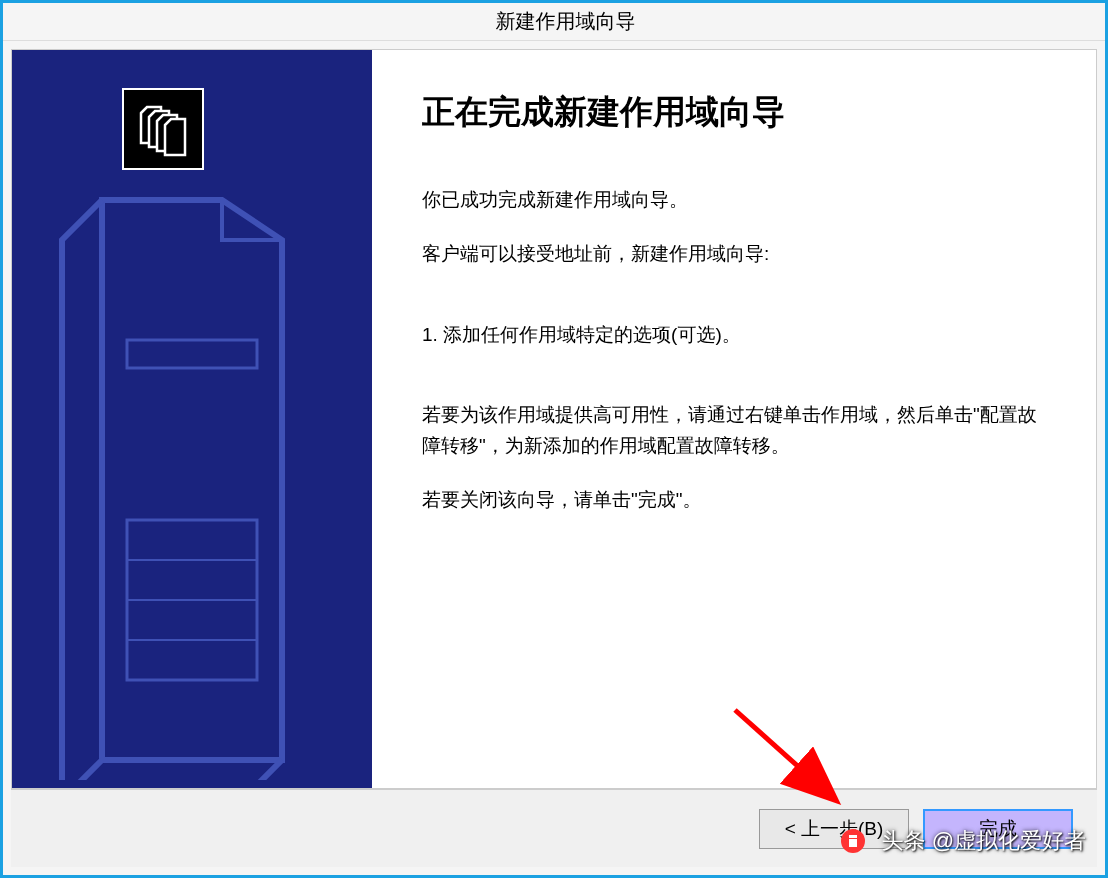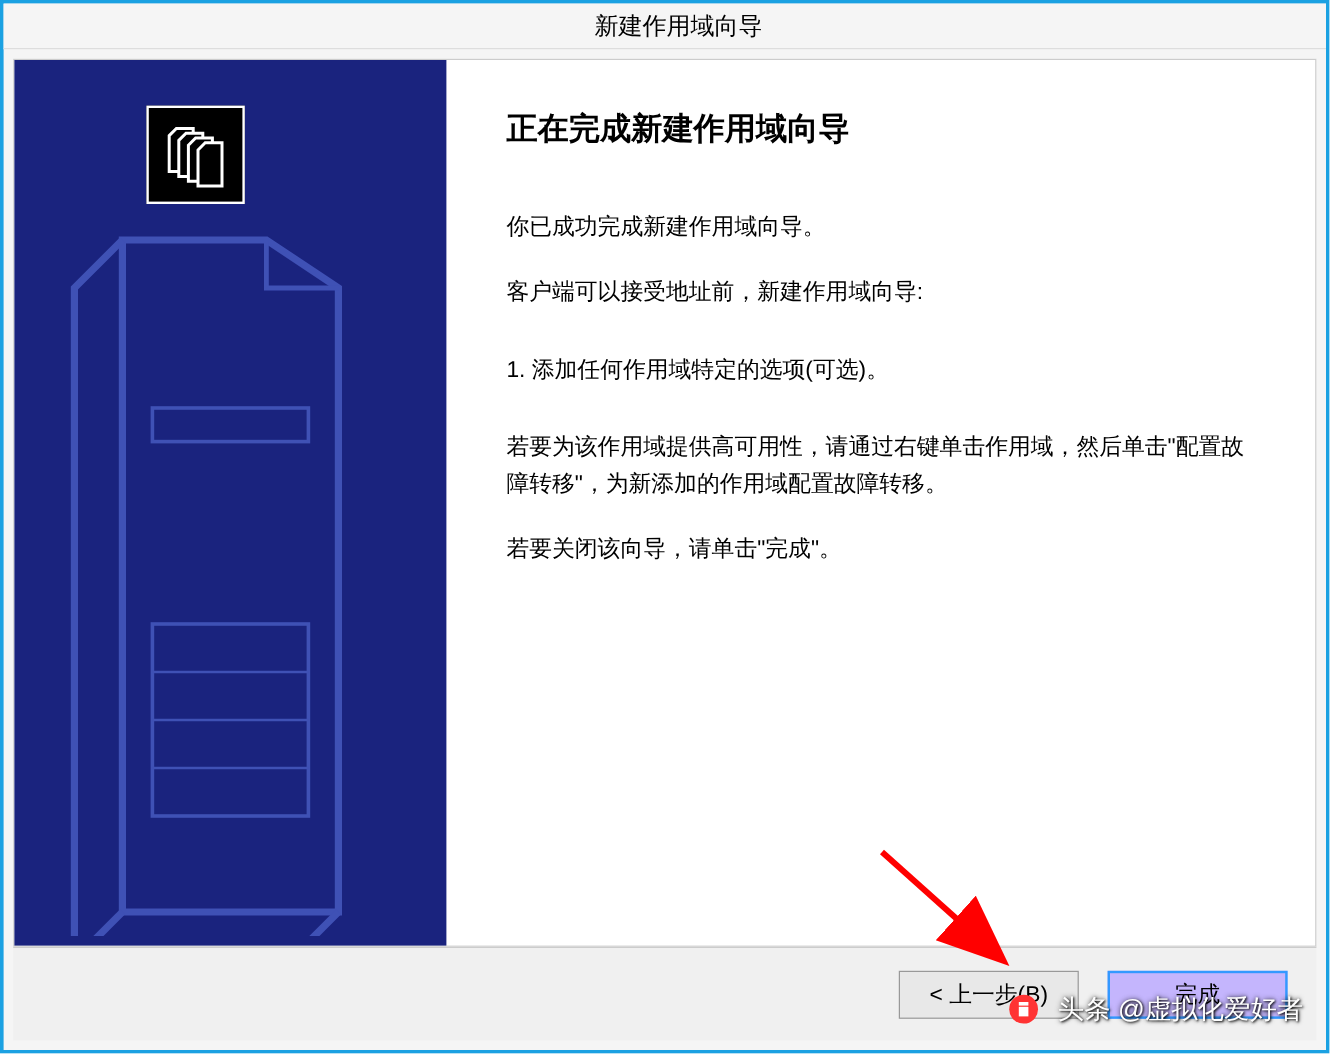--- a/index.html
+++ b/index.html
@@ -65,41 +65,41 @@
       position: absolute;
       top: 38px;
       left: 110px;
     }
     .main-content {
       flex: 1;
       padding: 40px 50px;
       color: #000;
     }
     .heading {
-      font-size: 26px;
+      font-size: 33px;
       font-weight: bold;
       margin-bottom: 50px;
     }
     .para {
       font-size: 19px;
       line-height: 1.6;
       margin-bottom: 24px;
     }
     .para-spaced {
-      margin-top: 34px;
+      margin-top: 50px;
     }
     .button-bar {
       height: 78px;
       background: #f0f0f0;
       border-top: 1px solid #ccc;
       margin: 0 8px 8px 8px;
       display: flex;
       align-items: center;
       justify-content: flex-end;
-      gap: 24px;
+      gap: 14px;
       padding-right: 24px;
     }
     .btn {
       width: 150px;
       height: 40px;
       background: #e8e8e8;
       border: 1px solid #999;
       font-size: 19px;
       font-family: inherit;
       cursor: pointer;

